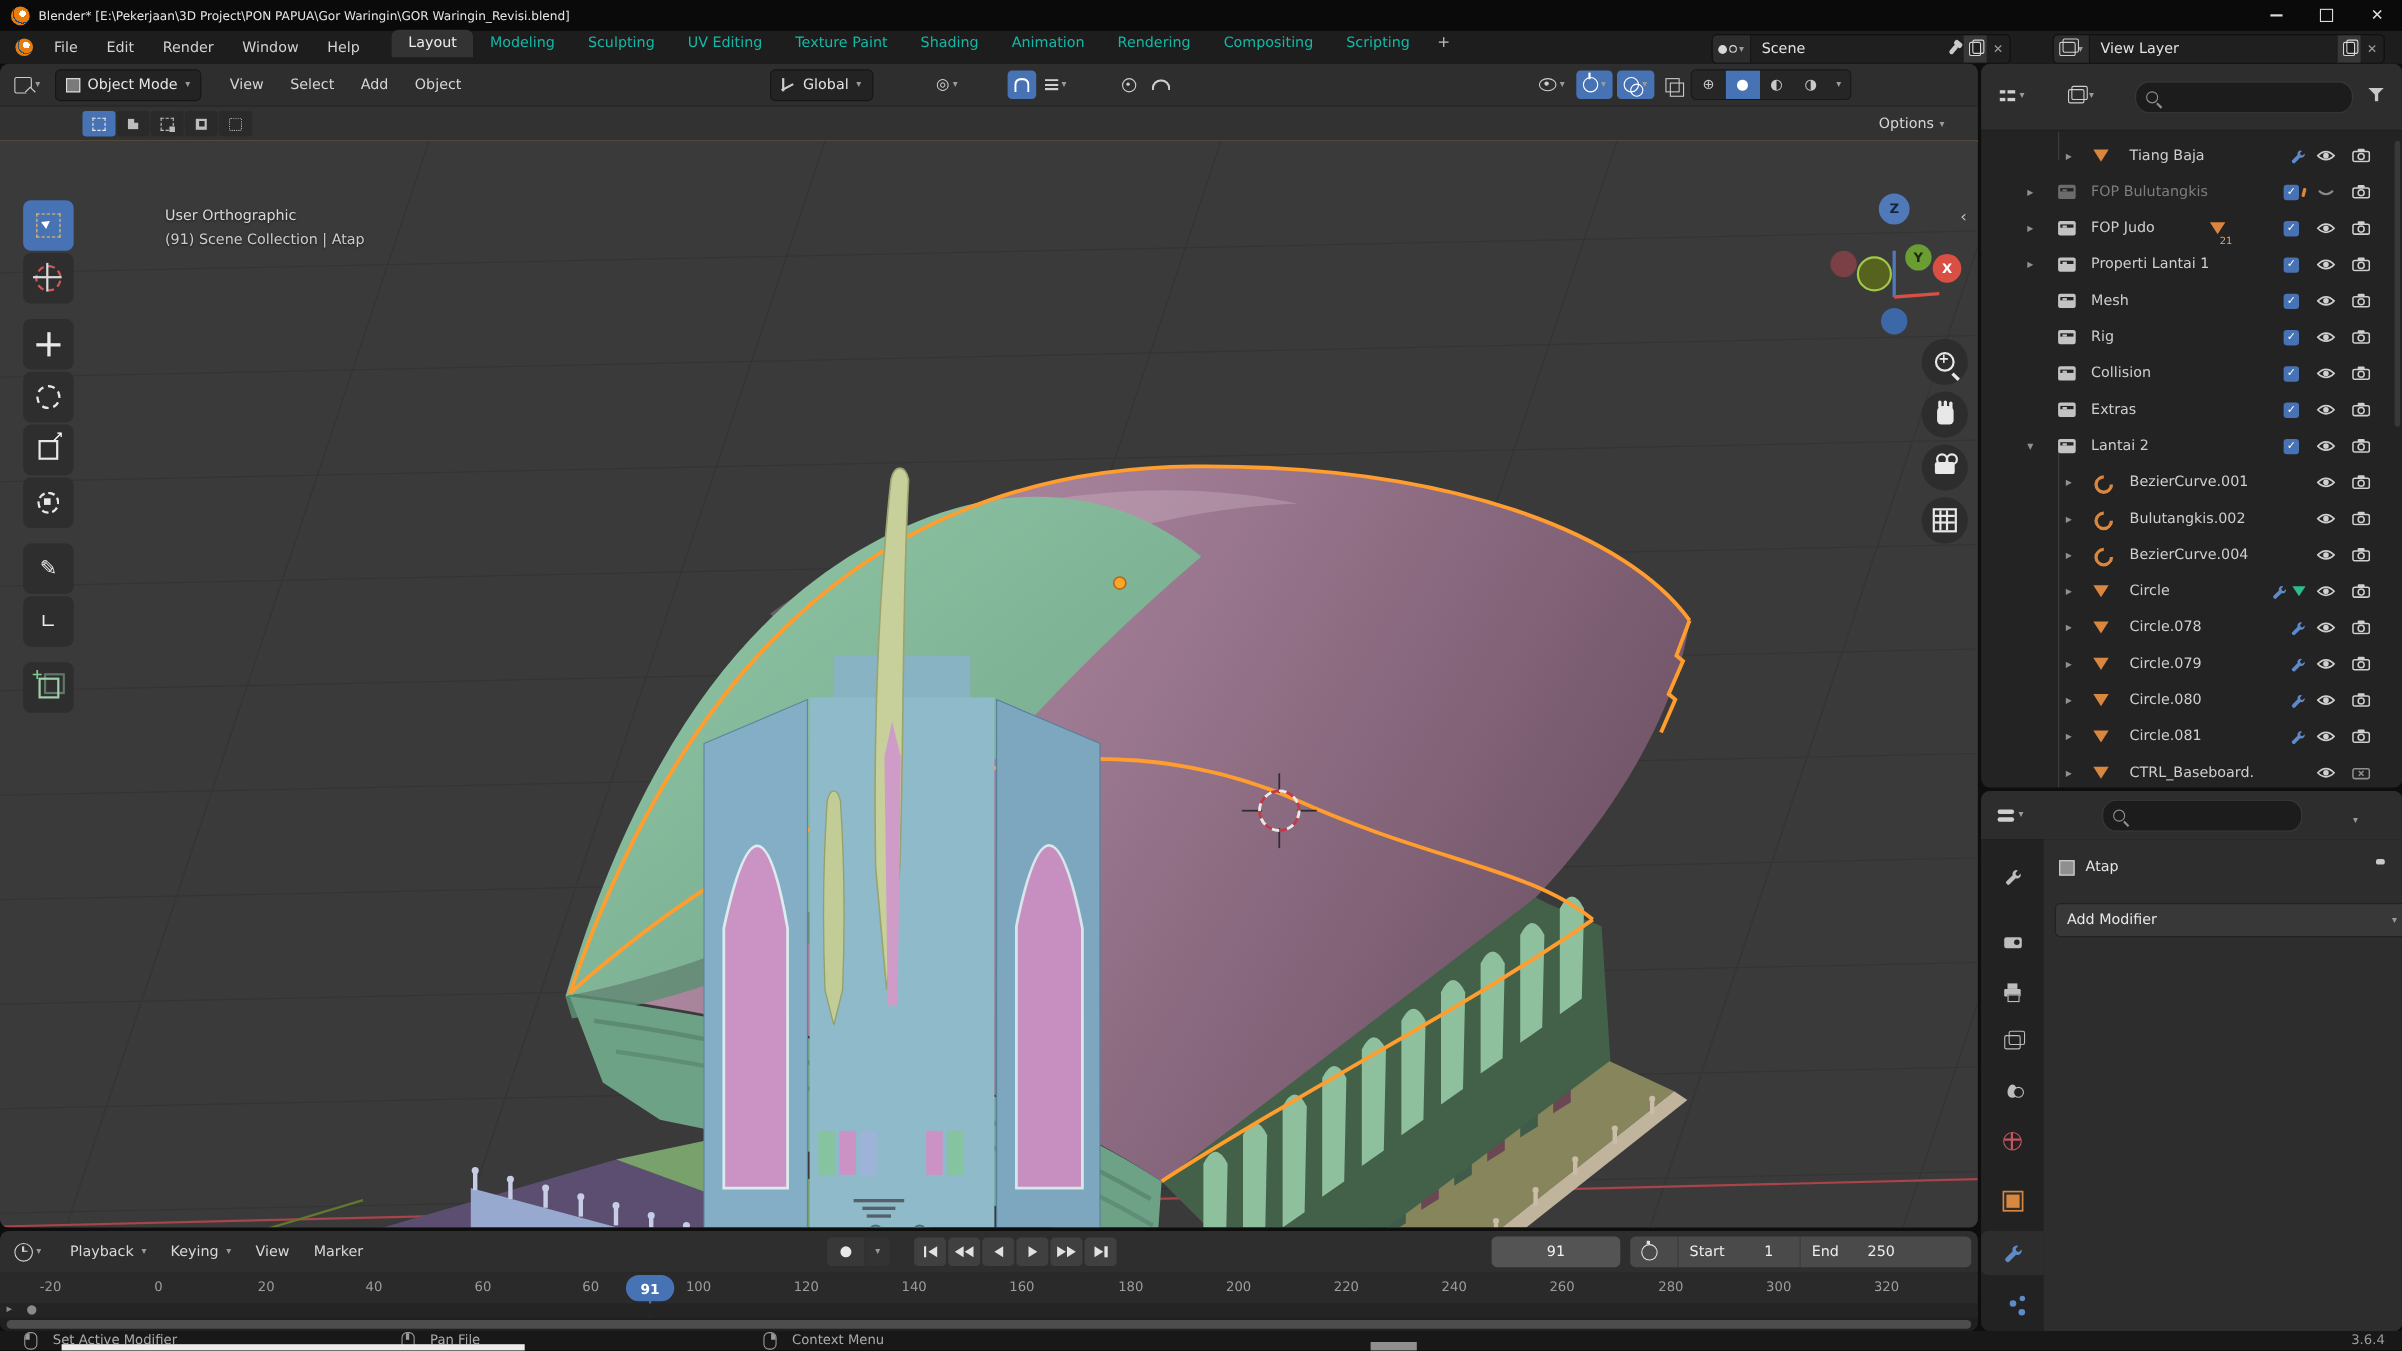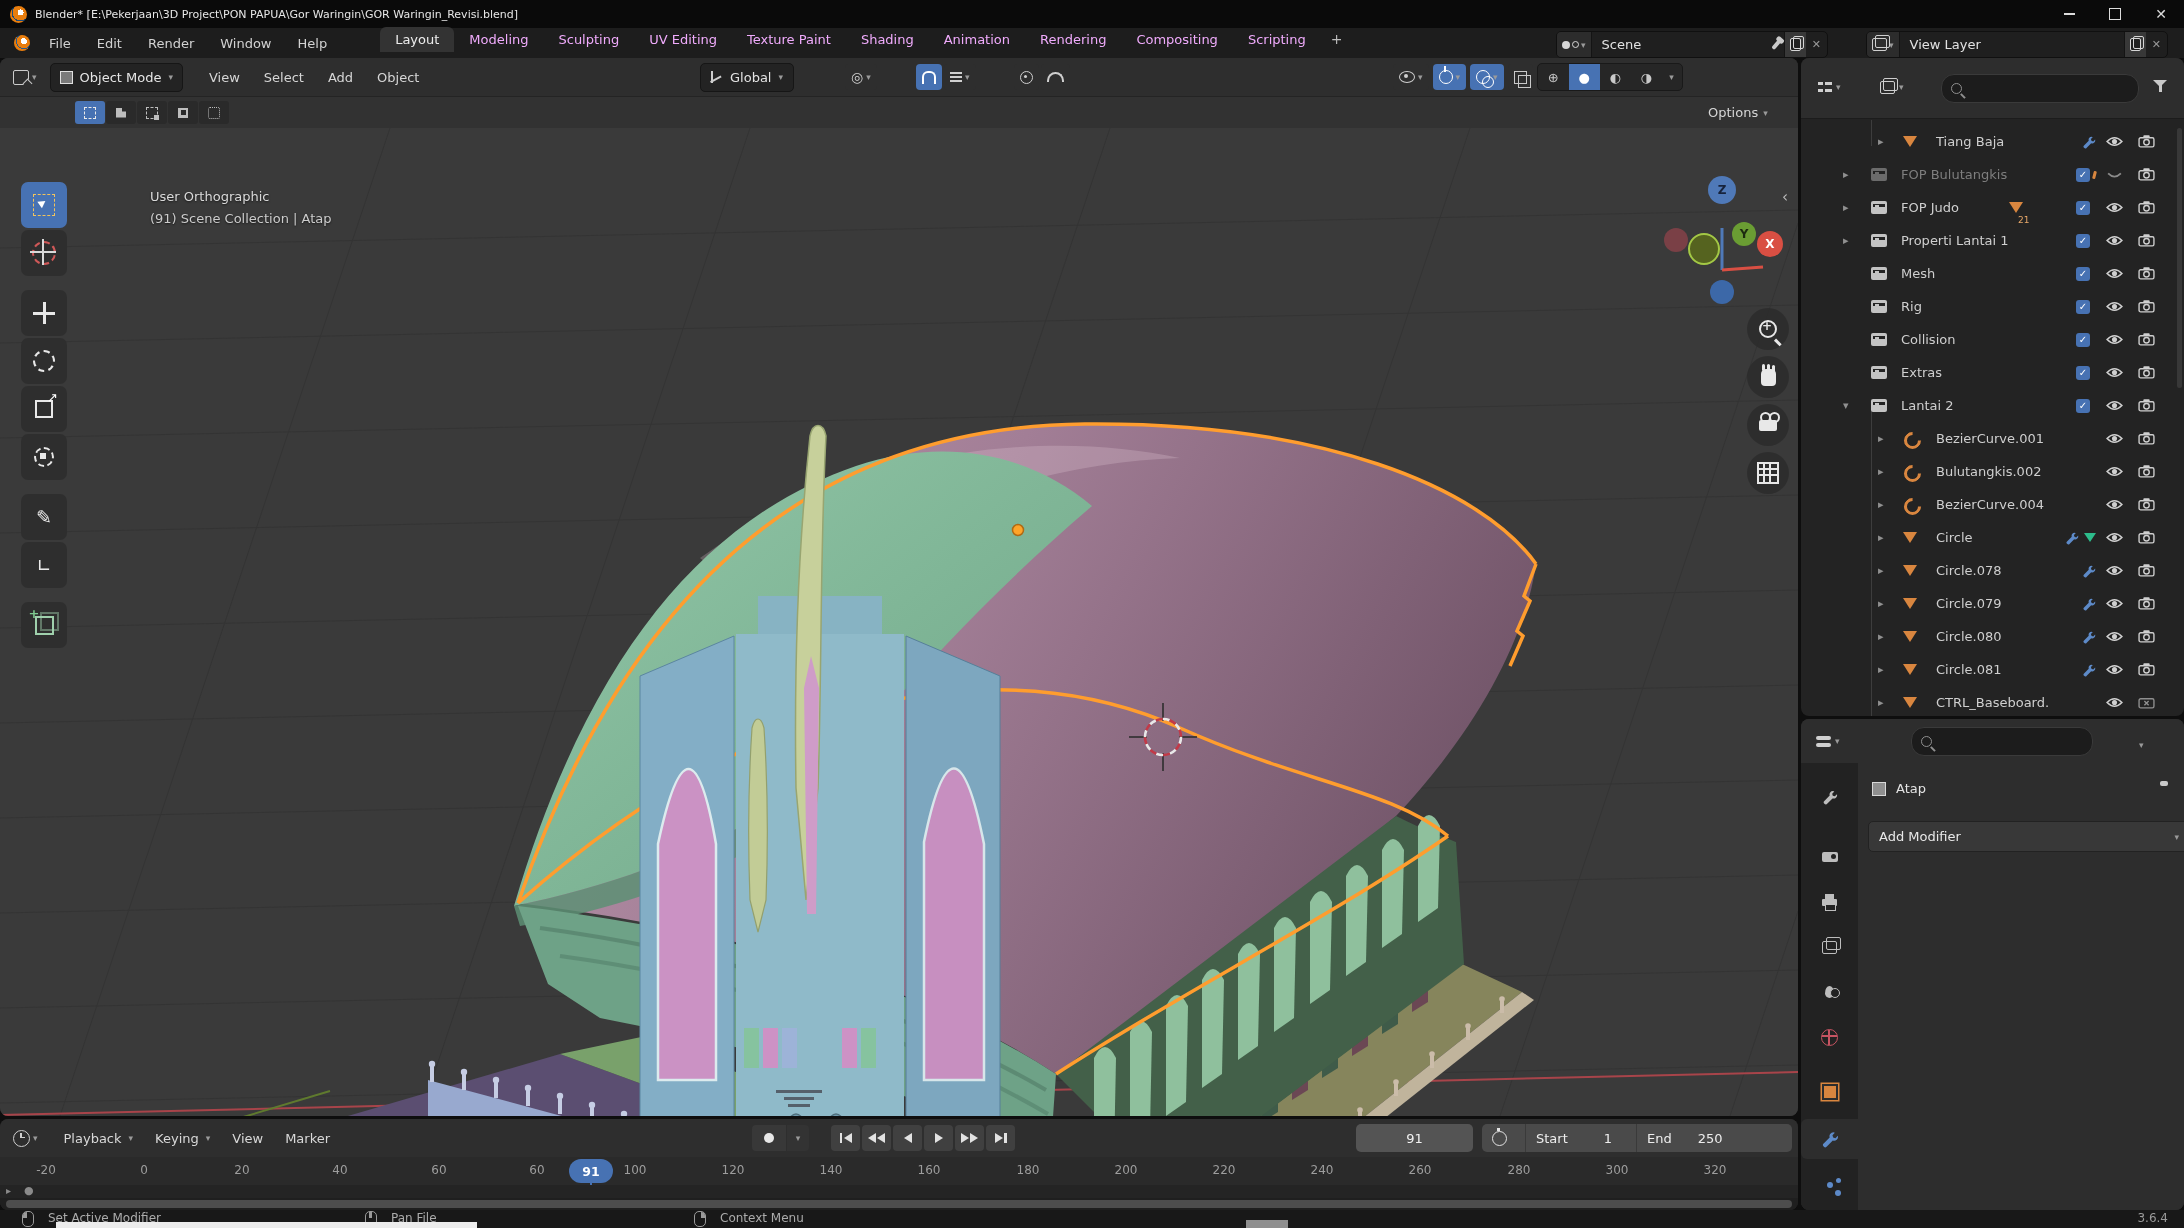--- a/index.html
+++ b/index.html
@@ -17,22 +17,22 @@
   .winbtn{width:46px;height:28px;display:flex;align-items:center;justify-content:center;color:#dcdcdc;font-size:12px;}
   .winbtn .mini{width:11px;height:2px;background:#dcdcdc;}
   .winbtn .maxi{width:10px;height:10px;border:1.5px solid #dcdcdc;}
   .winbtn .clsx{font-size:14px;line-height:1;}
 
   
   #topbar{left:0;top:28px;width:2184px;height:30px;background:#1d1d1d;display:flex;align-items:center;}
   #topbar .blogo2{width:16px;height:16px;margin:0 6px 0 14px;border-radius:50%;
      background:radial-gradient(circle at 62% 38%, #fff 0 3px, #e87d0d 3px 7px, #2a5a8a 7px 8px, #e87d0d 8px);}
   .menuitem{padding:0 13px;font-size:13px;color:#d2d2d2;height:30px;display:flex;align-items:center;}
-  #wstabs{display:flex;align-items:flex-end;height:18px;margin-left:40px;}
-  .wstab{padding:5px 15px;font-size:13px;color:#f0abfc;border-radius:6px 6px 0 0;}
+  #wstabs{display:flex;align-items:flex-end;height:18px;margin-left:16px;}
+  .wstab{padding:5px 15px;font-size:13px;color:#14b8a6;border-radius:6px 6px 0 0;}
   .wstab.active{background:#333333;color:#ededed;}
   .wstab.plus{color:#bdbdbd;font-size:14px;padding:5px 10px;}
   .selwidget{height:25px;background:#1f1f1f;border:1px solid #101010;border-radius:5px;display:flex;align-items:center;overflow:hidden;}
   .selwidget .iconbox{background:#2c2c2c;height:100%;display:flex;align-items:center;padding:0 5px;gap:2px;border-right:1px solid #141414;}
   .selwidget .name{padding:0 10px;font-size:13px;color:#e2e2e2;flex:1;}
   .dd{font-size:9px;color:#9a9a9a;}
   .copy-ico{width:9px;height:11px;border:1.3px solid #d6d6d6;border-radius:2px;position:relative;background:#1f1f1f;}
   .copy-ico::before{content:"";position:absolute;left:2.5px;top:-3.5px;width:9px;height:11px;border:1.3px solid #d6d6d6;border-radius:2px;}
   .x-ico{color:#9a9a9a;font-size:11px;padding:0 6px;}
   .pin-ico{width:4px;height:10px;background:#c9c9c9;transform:rotate(40deg);border-radius:2px;position:relative;margin:0 6px;}

